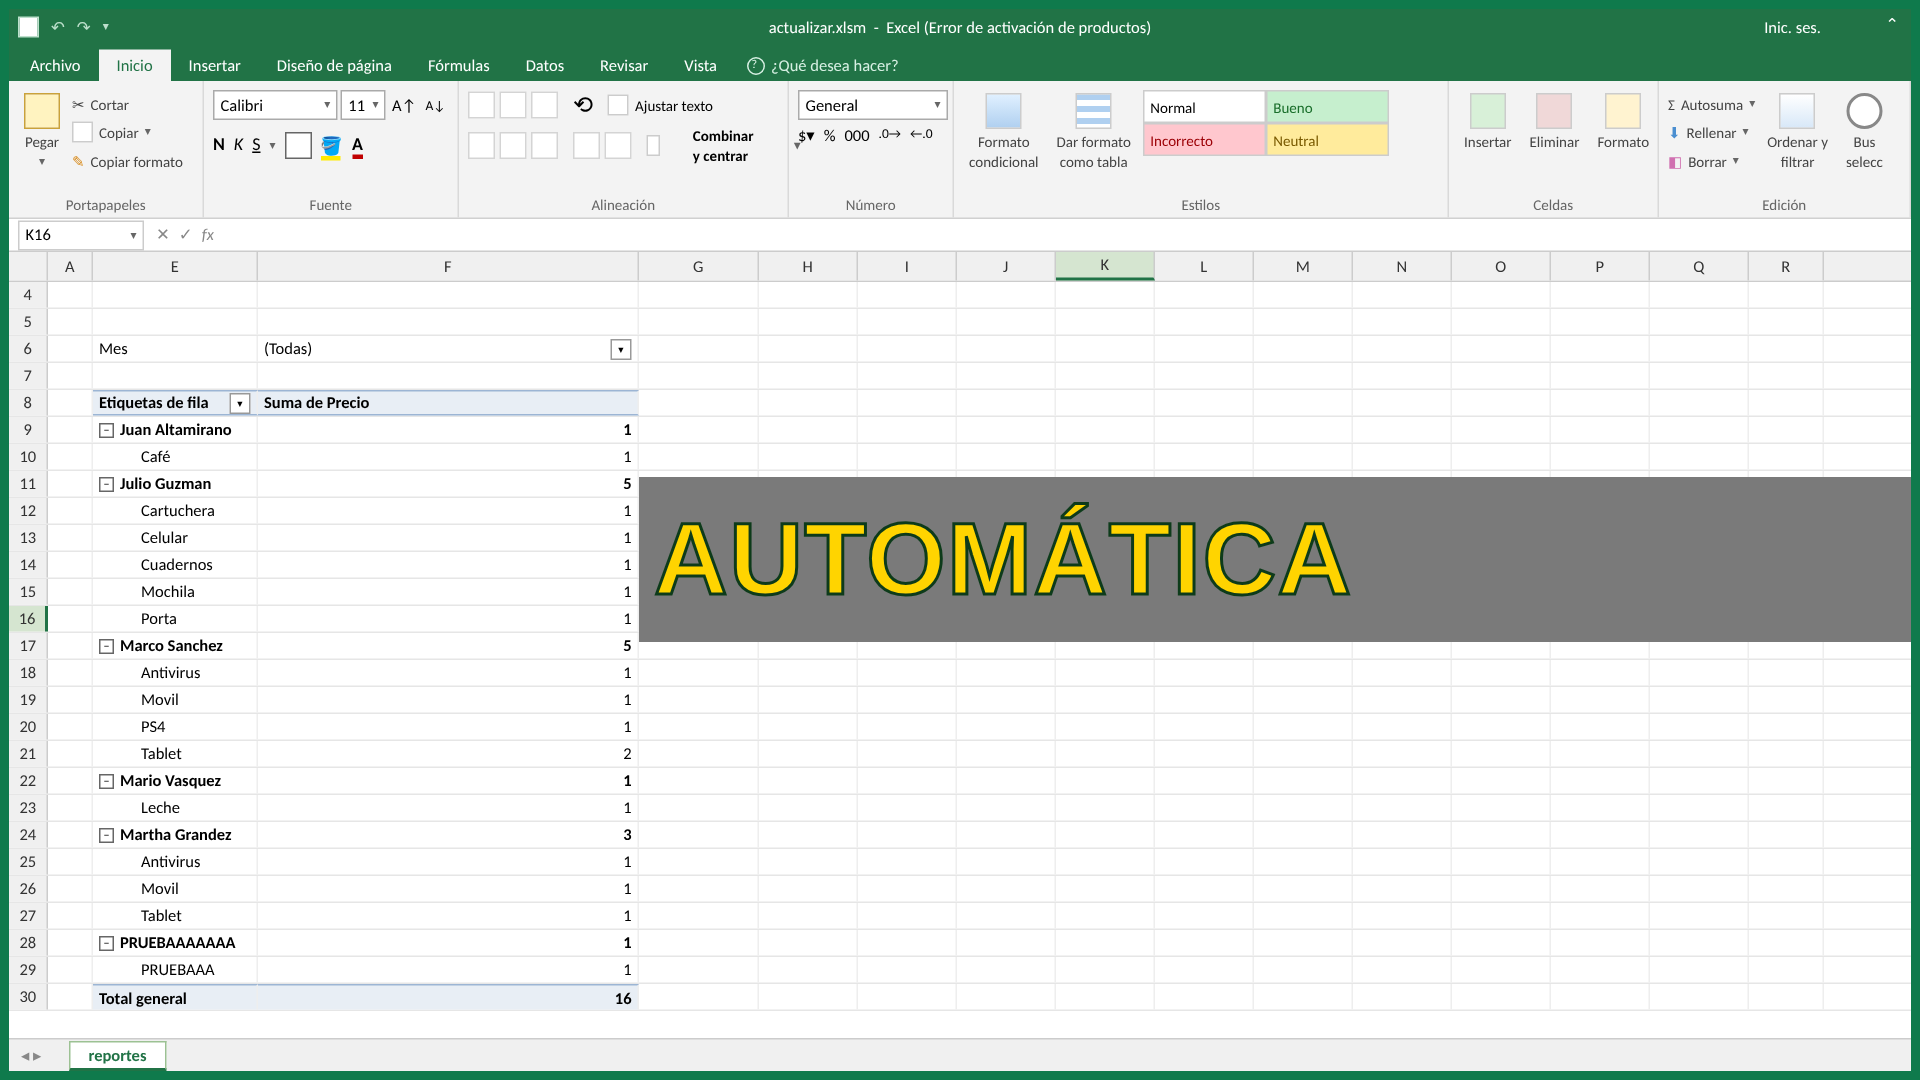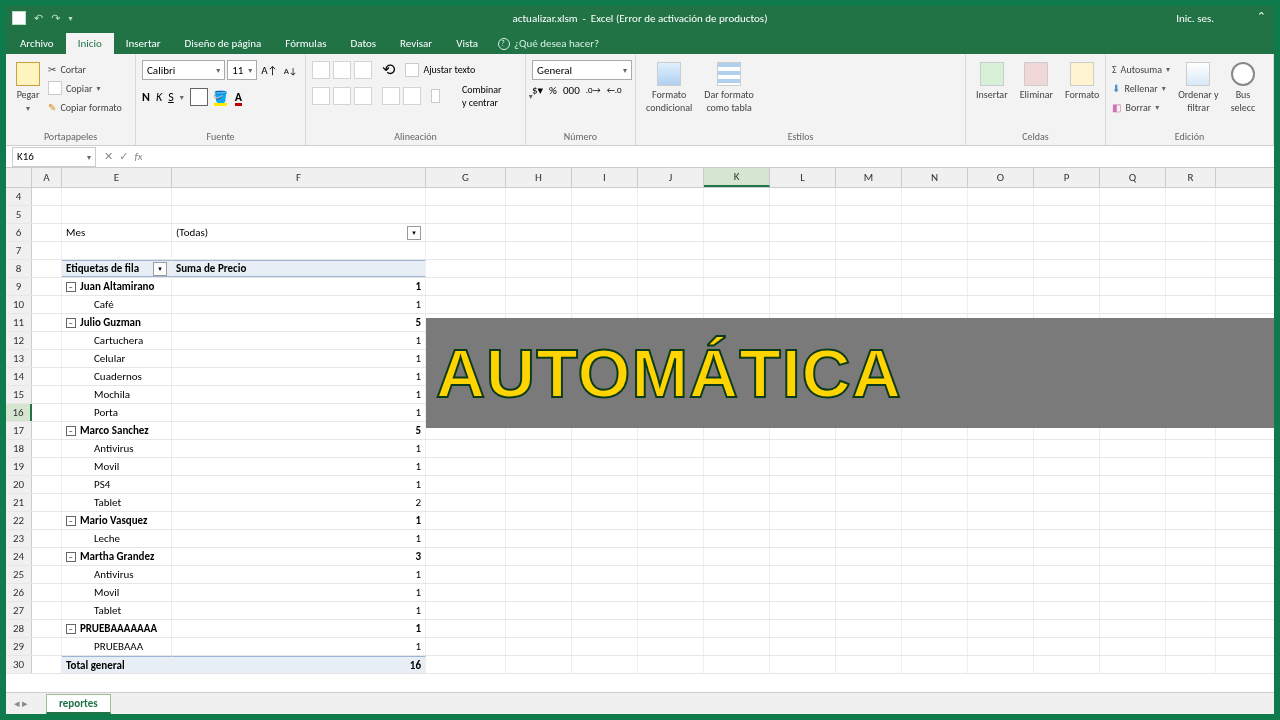--- a/index.html
+++ b/index.html
@@ -198,21 +198,21 @@
         <div style="display:flex;gap:10px;align-items:center;">
           <div class="icon-row">
               <span class="sq"></span>
               <span class="sq"></span>
               <span class="sq"></span>
             </div>
           <div class="icon-row">
               <span class="sq"></span>
               <span class="sq"></span>
             </div>
-          <div class="row" style="display:flex;gap:22px;font-size:10px;align-items:center;">
+          <div class="row" style="display:flex;gap:22px;font-size:10px;align-items:center;font-weight:bold;">
               <span class="mini-ic"></span>
               <span>Combinar y centrar</span>
               <span class="dd-arr">▾</span>
             </div>
         </div>
       </div>
       <div class="group-label">Alineación</div>
     </div>
 
     <div class="group" style="width:110px;">
@@ -236,20 +236,26 @@
       <div class="group-body">
         <div class="big-btn">
           <div class="bicon" style="background:linear-gradient(#e0f0ff,#b0d0f0);"></div>
           <span style="white-space:pre;text-align:center;">Formato
 condicional</span>
         </div>
         <div class="big-btn">
           <div class="bicon" style="background:repeating-linear-gradient(#b0d0f0,#b0d0f0 4px,#fff 4px,#fff 8px);"></div>
           <span style="white-space:pre;text-align:center;">Dar formato
 como tabla</span>
+        </div>
+        <div class="styles-box" style="flex-wrap:wrap;width:170px;">
+          <div class="style-cell s-normal">Normal</div>
+          <div class="style-cell s-bueno">Bueno</div>
+          <div class="style-cell s-incorrecto">Incorrecto</div>
+          <div class="style-cell s-neutral">Neutral</div>
         </div>
       </div>
       <div class="group-label">Estilos</div>
     </div>
 
     <div class="group" style="width:140px;">
       <div class="group-body">
         <div class="big-btn">
             <div class="bicon" style="background:#d8f0d8;"></div>
             <span>Insertar</span>

